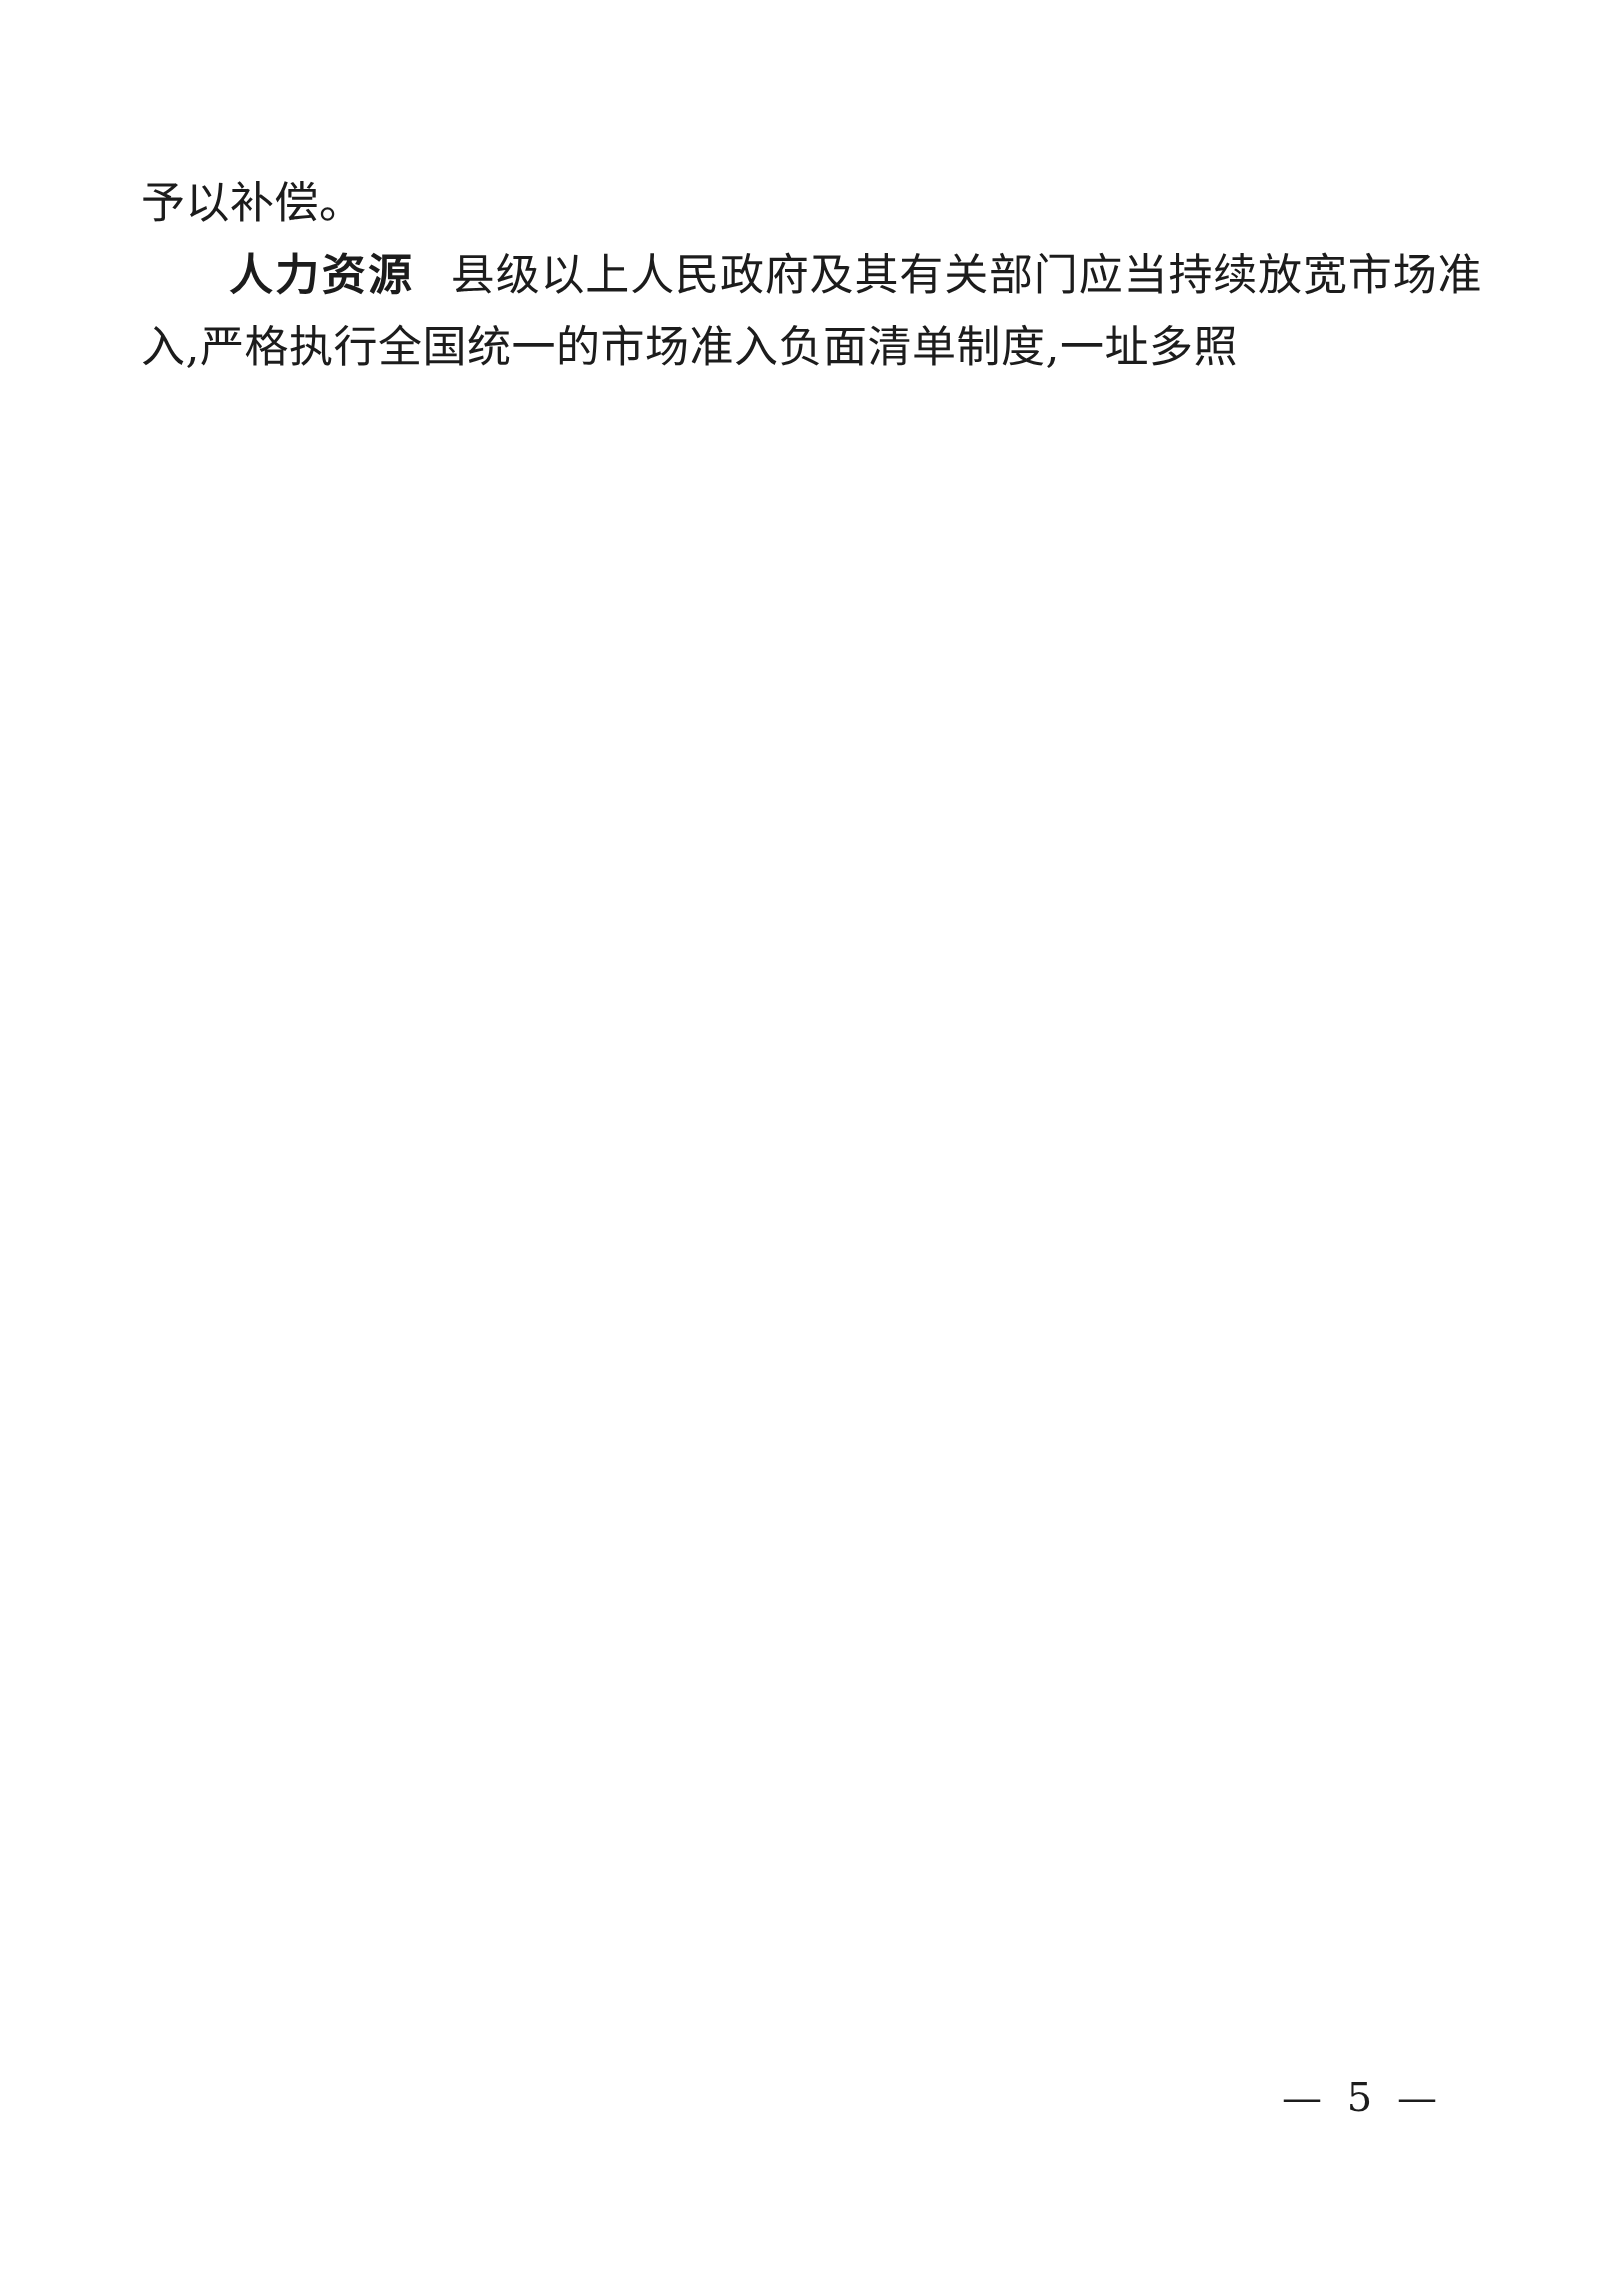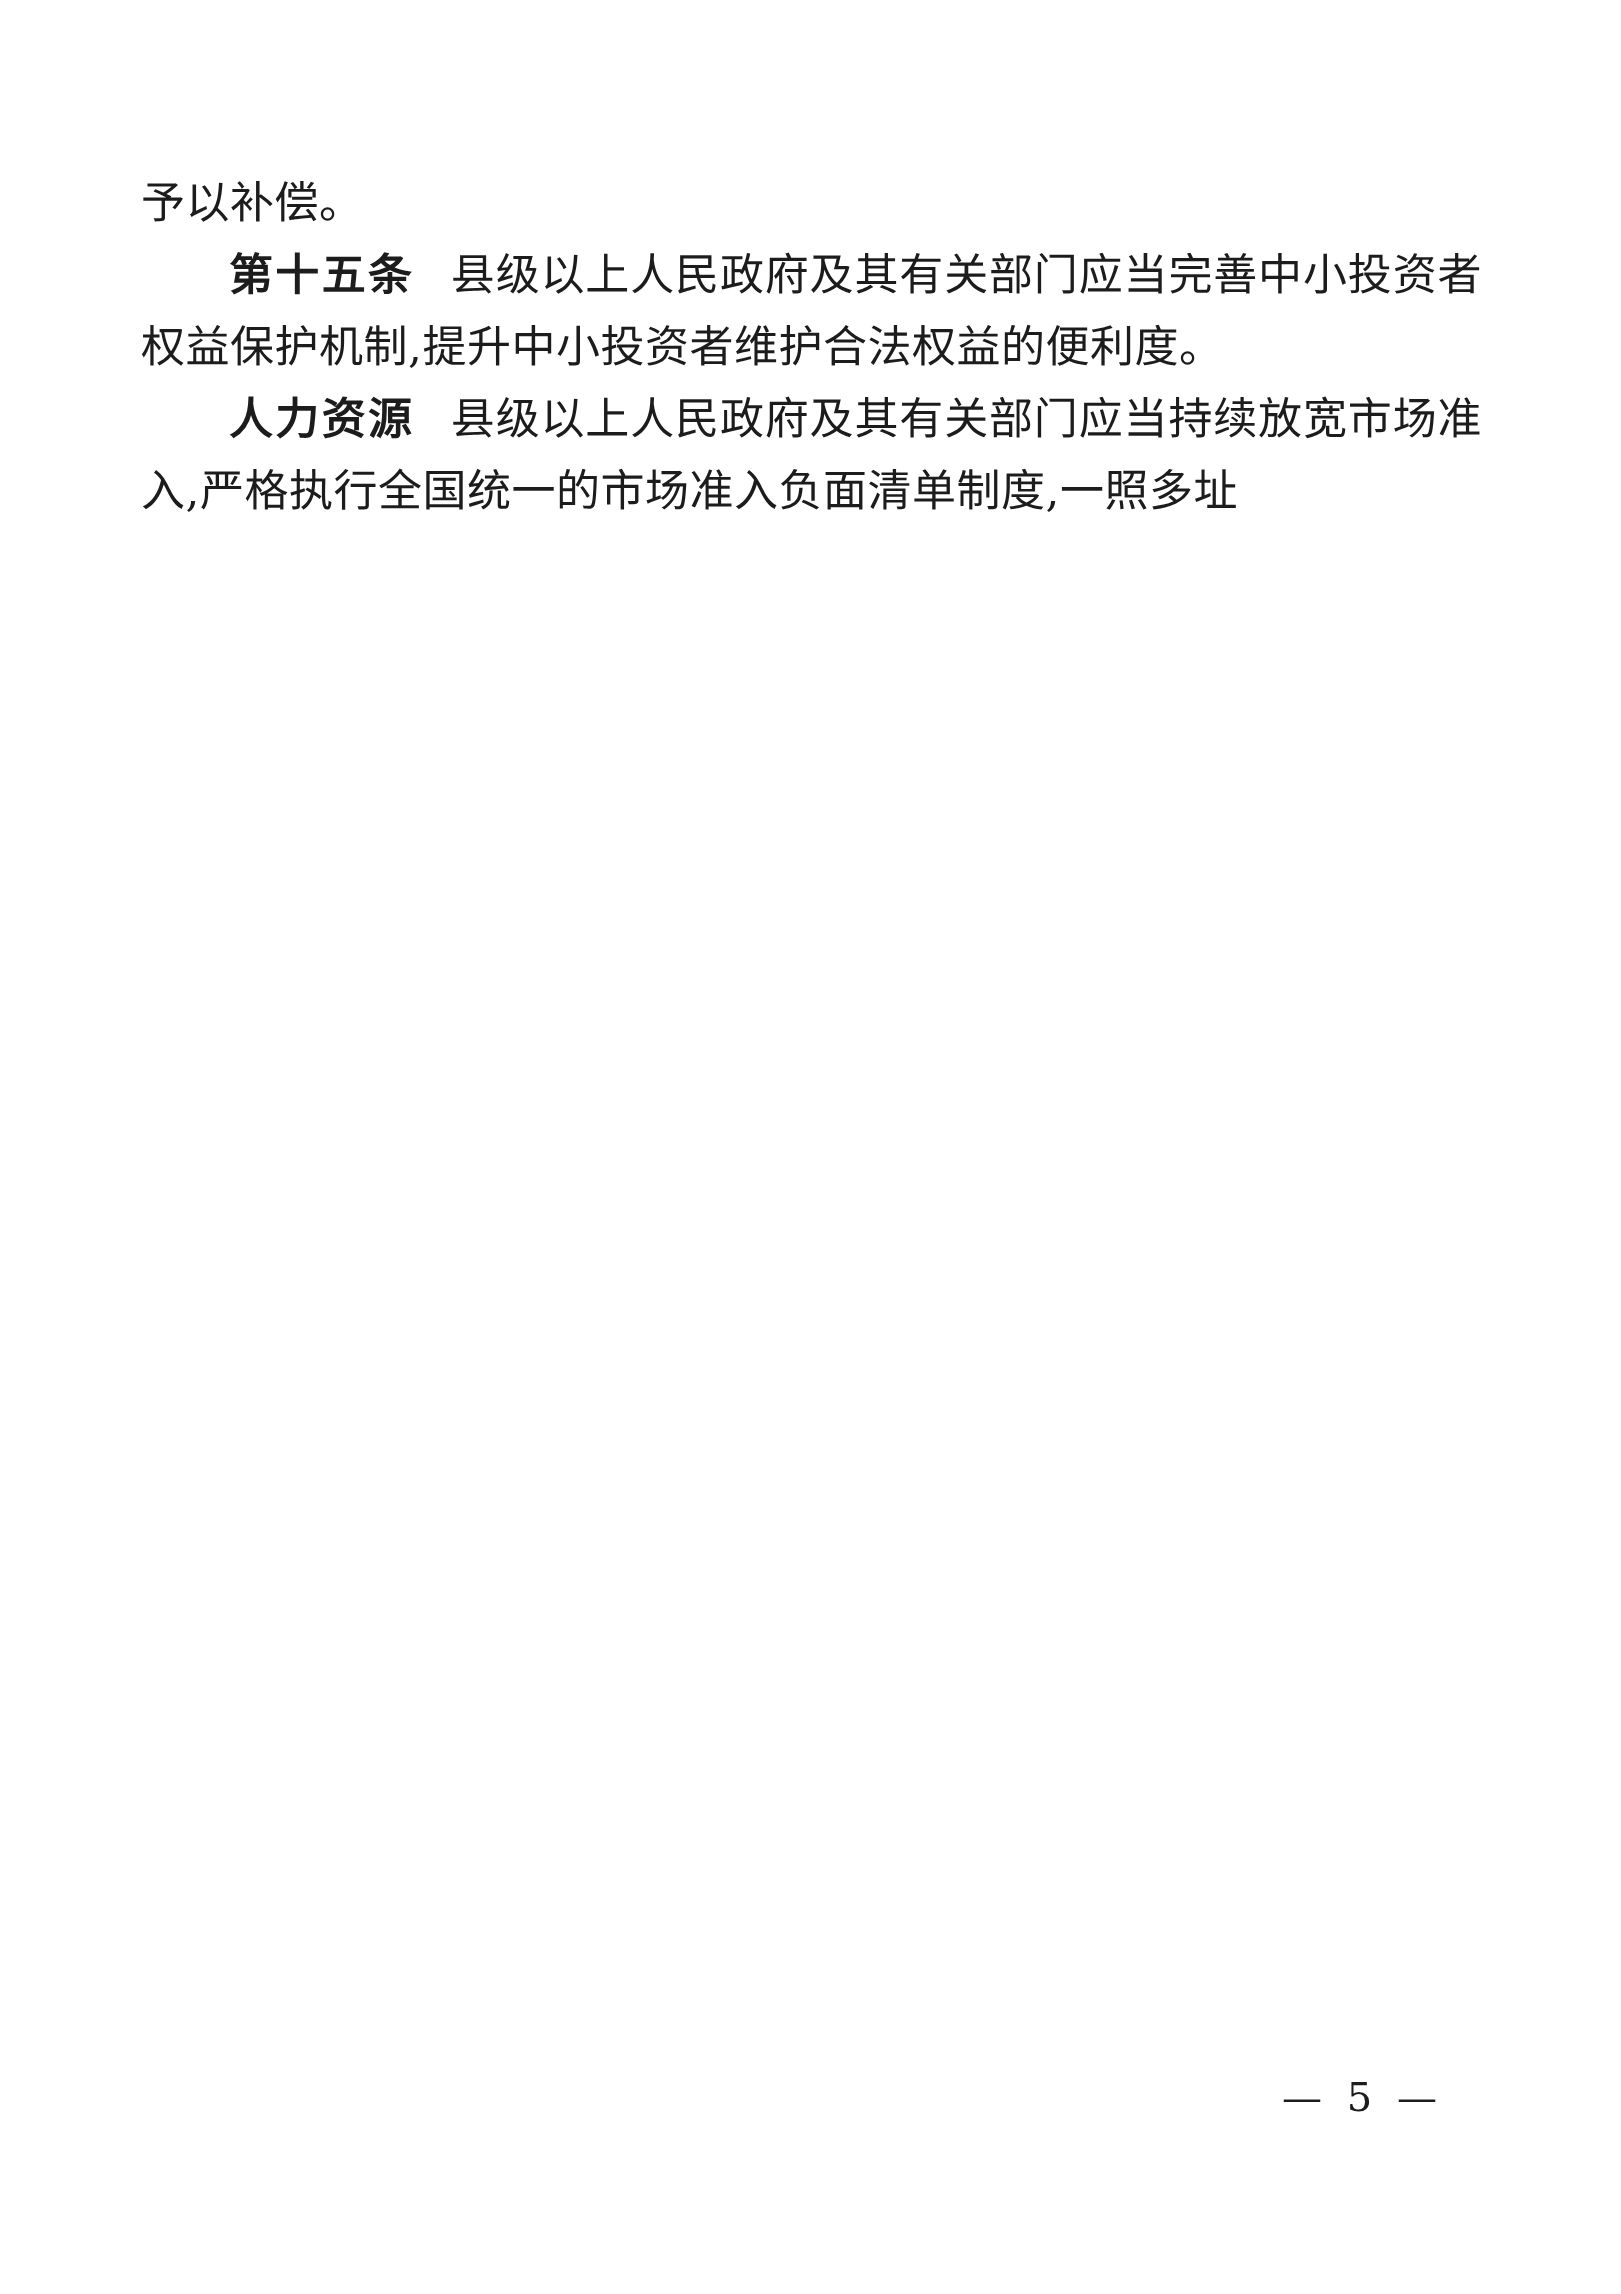--- a/index.html
+++ b/index.html
@@ -59,20 +59,19 @@
     white-space: nowrap;
   }
 </style>
 </head>
 <body>
 
 <div class="page">
 
   <div class="text-column" id="text-column">
       <p class="para"><span>予以补偿。</span></p>
-      <p class="para indent"><span class="article-head">第十五条</span><span class="gap"></span><span>县级以上人民政府及其有关部门应当完善中小投资者权益保护机制,提升中小投资者维护合法权益的便利度。</span></p>
-      <p class="para indent"><span class="article-head">人力资源</span><span class="gap"></span><span>县级以上人民政府及其有关部门应当持续放宽市场准入,严格执行全国统一的市场准入负面清单制度,一照多址</span></p>
+      <p class="para indent"><span class="article-head">人力资源</span><span class="gap"></span><span>县级以上人民政府及其有关部门应当持续放宽市场准入,严格执行全国统一的市场准入负面清单制度,一址多照</span></p>
     </div>
 
   <div class="page-number">— 5 —</div>
 
 </div>
 
 
 </body></html>

